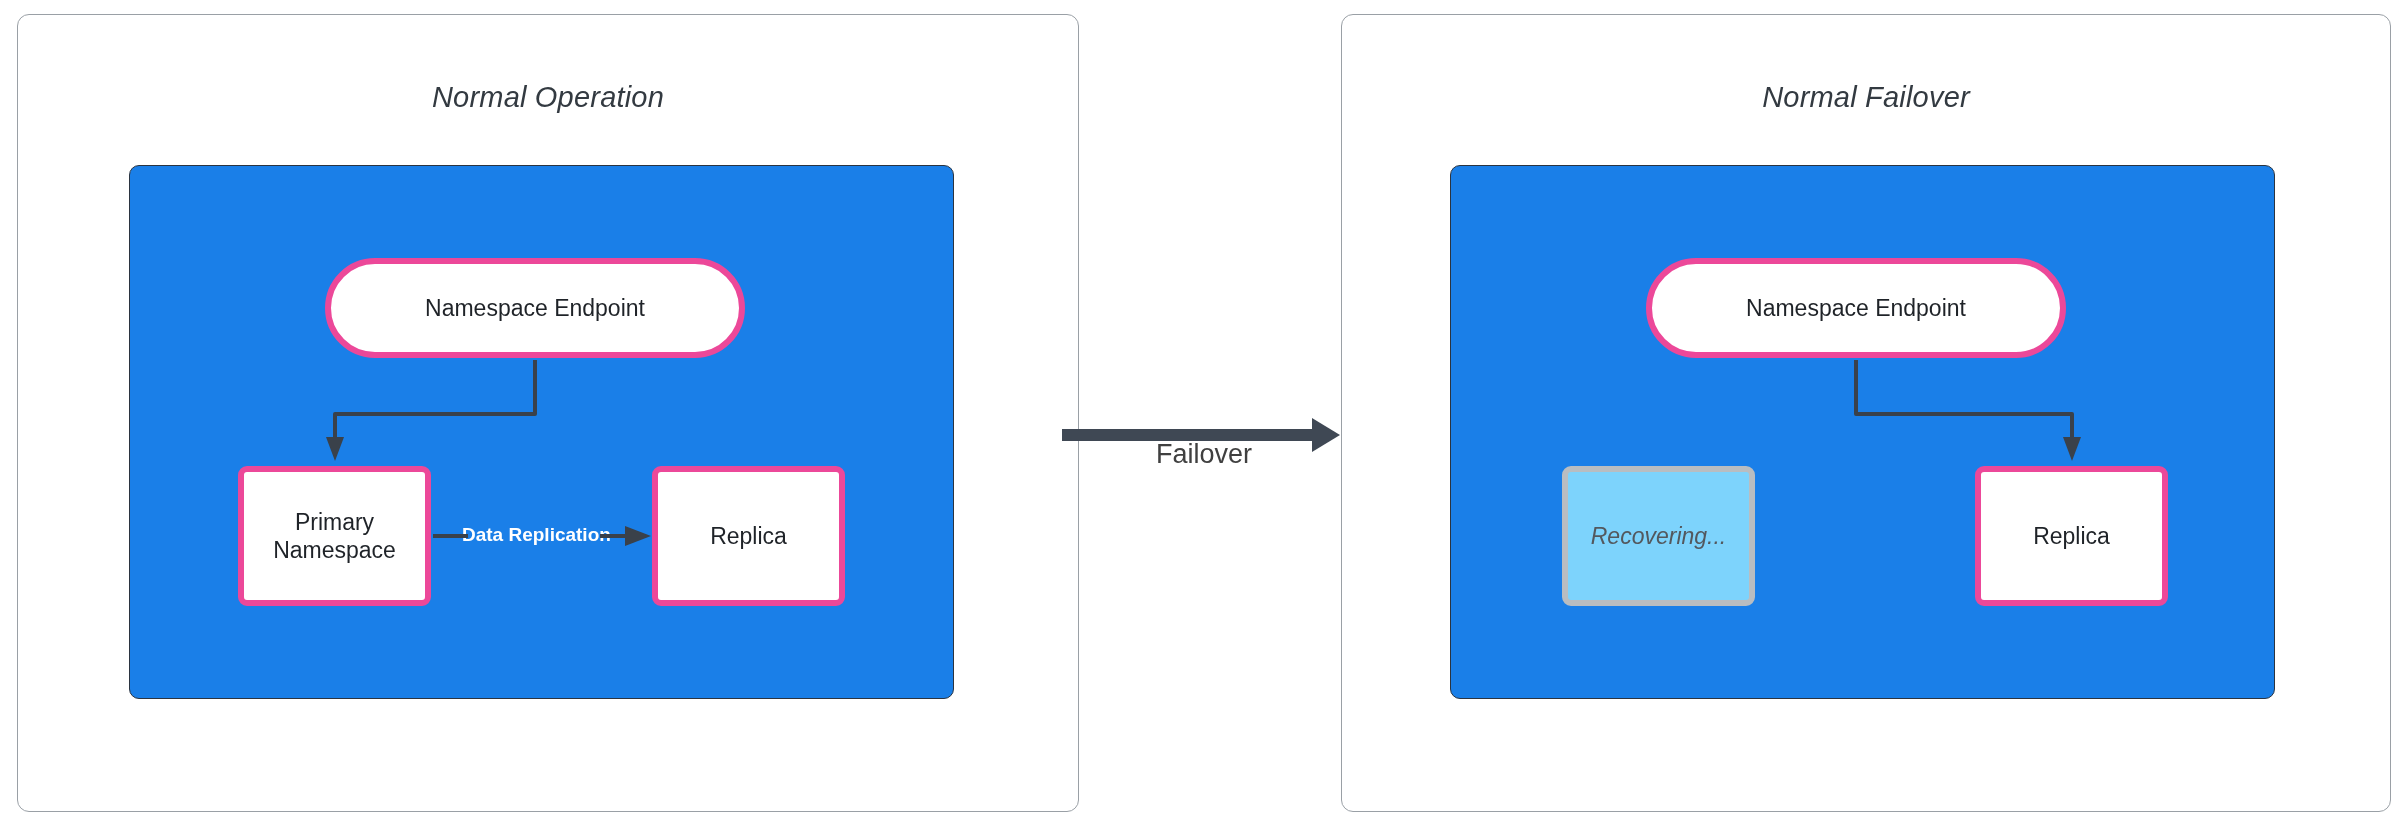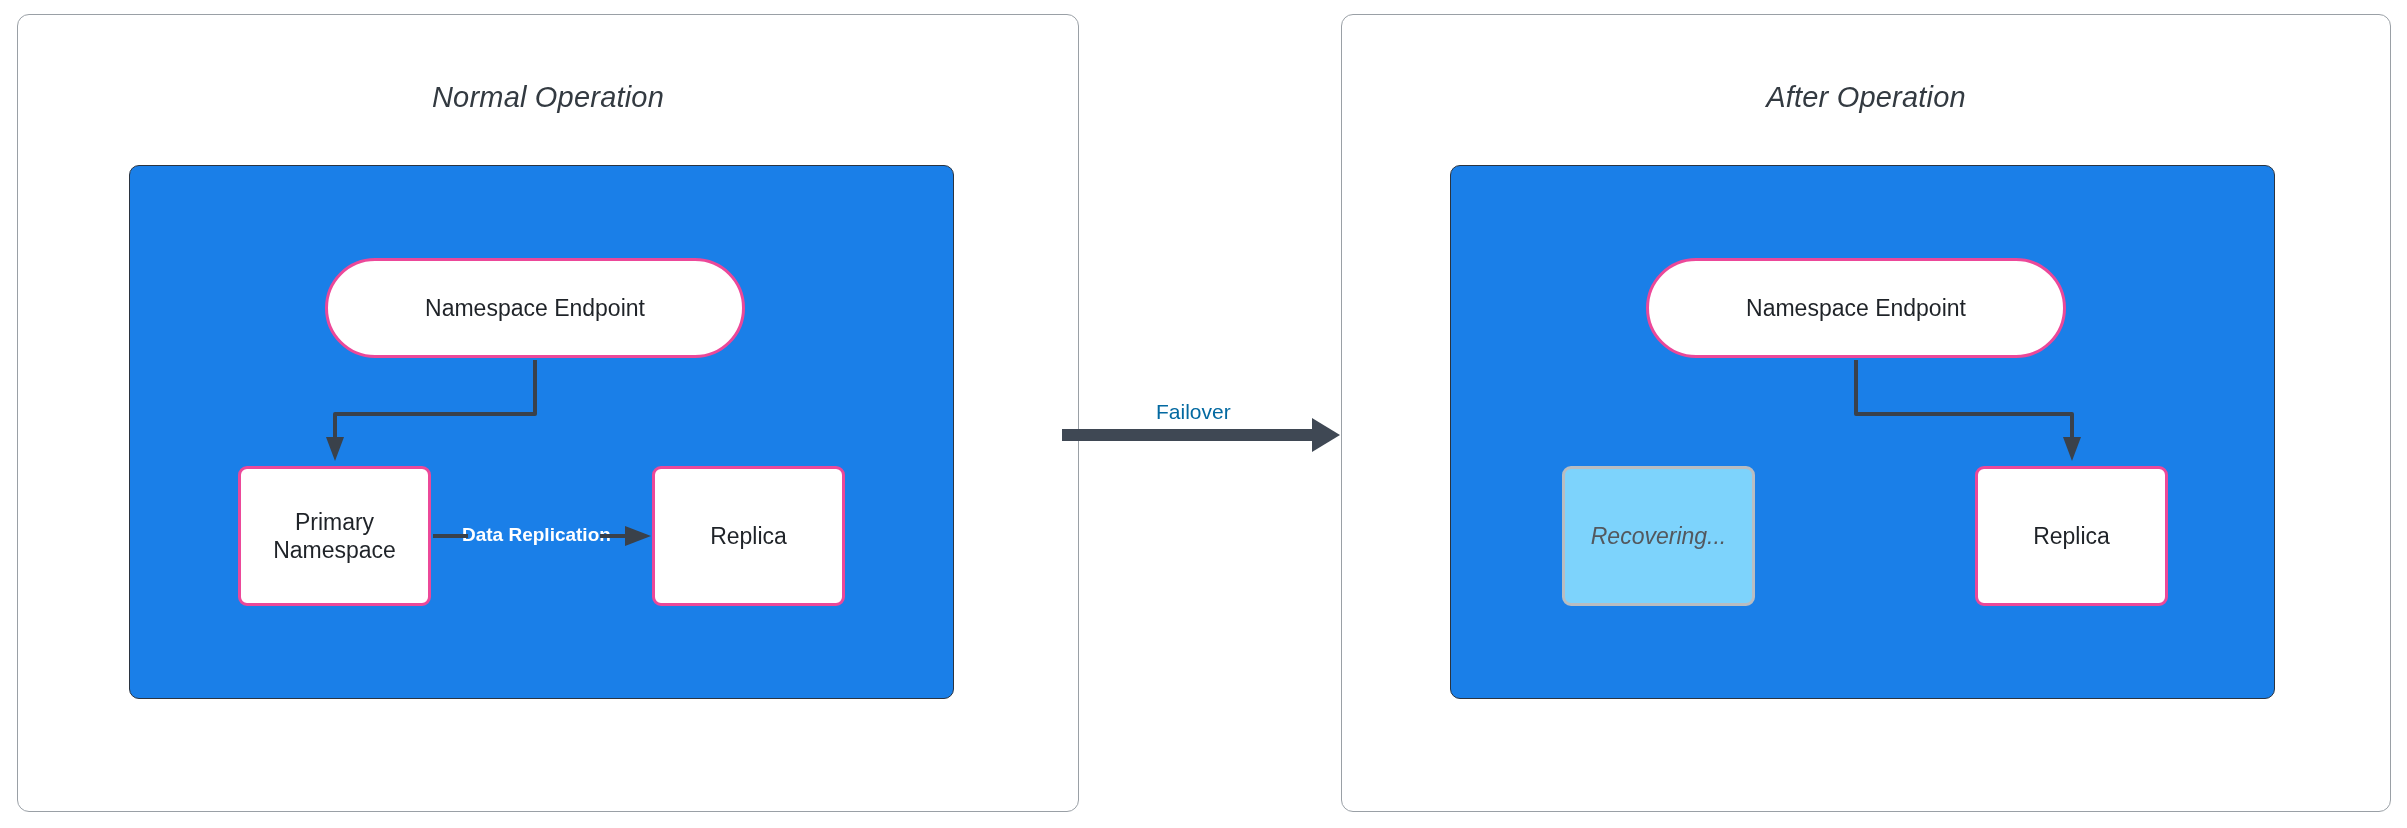--- a/index.html
+++ b/index.html
@@ -52,21 +52,21 @@
     border-radius: 10px;
   }
   #zone-normal   { left: 129px; top: 165px; width: 825px; height: 534px; }
   #zone-failover { left: 1450px;top: 165px; width: 825px; height: 534px; }
 
   
   .node {
     position: absolute;
     box-sizing: border-box;
     background: #ffffff;
-    border: 3px solid #ec4899;
+    border: 6px solid #ec4899;
     display: flex;
     align-items: center;
     justify-content: center;
     text-align: center;
     color: #1f2328;
     font-size: 23px;
     line-height: 1.22;
   }
   .node.pill   { border-radius: 60px; }
   .node.boxy   { border-radius: 9px; }
@@ -107,23 +107,24 @@
     position: absolute;
     font-size: 19px;
     font-weight: bold;
     color: #ffffff;
     white-space: nowrap;
   }
   #lbl-replication-l { left: 462px; top: 524px; }
 
   .failover-label {
     position: absolute;
-    font-size: 21px;
-    color: #0369a1;
+    font-size: 27px;
+    color: #404040;
     white-space: nowrap;
+    margin-top: 39px;
   }
   #lbl-failover { left: 1156px; top: 400px; }
 </style>
 </head>
 <body>
 
 <div id="stage">
 
   <div class="panel" id="panel-normal">
     <div class="panel-title">Normal Operation</div>
@@ -138,21 +139,21 @@
       <span>Primary</span><br>
       <span>Namespace</span>
     </span>
   </div>
 
   <div class="node boxy" id="n-replica-l">Replica</div>
 
   <div class="edge-label" id="lbl-replication-l">Data Replication</div>
 
   <div class="panel" id="panel-failover">
-    <div class="panel-title">After Operation</div>
+    <div class="panel-title">Normal Failover</div>
   </div>
 
   <div class="zone" id="zone-failover"></div>
 
   <div class="node pill" id="n-endpoint-r">Namespace Endpoint</div>
 
   <div class="node boxy muted" id="n-recover-r">Recovering...</div>
 
   <div class="node boxy" id="n-replica-r">Replica</div>
 

